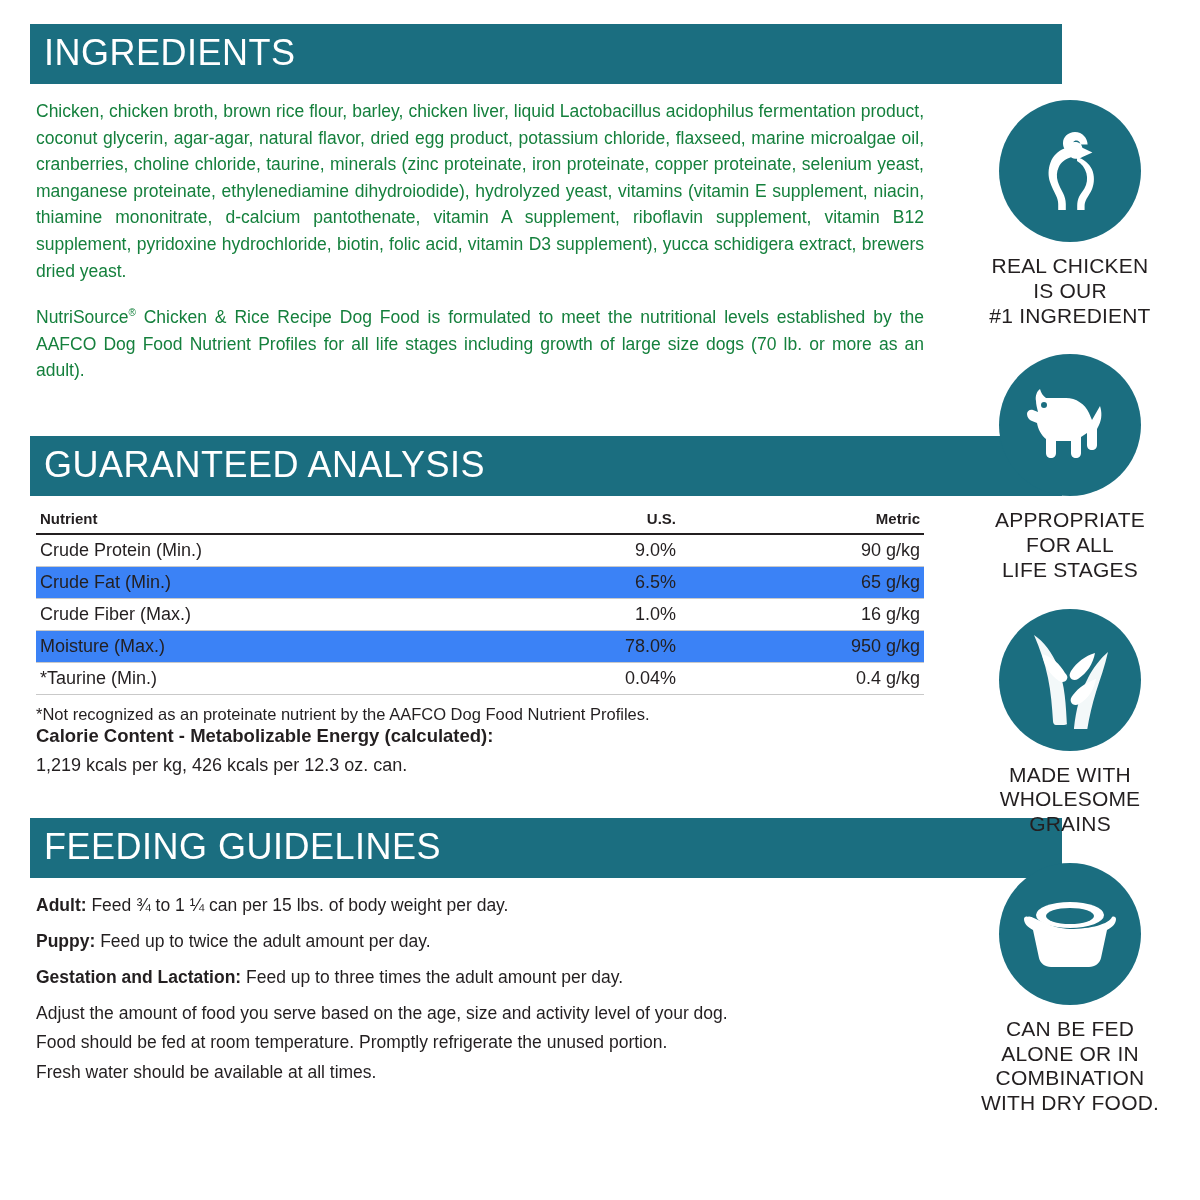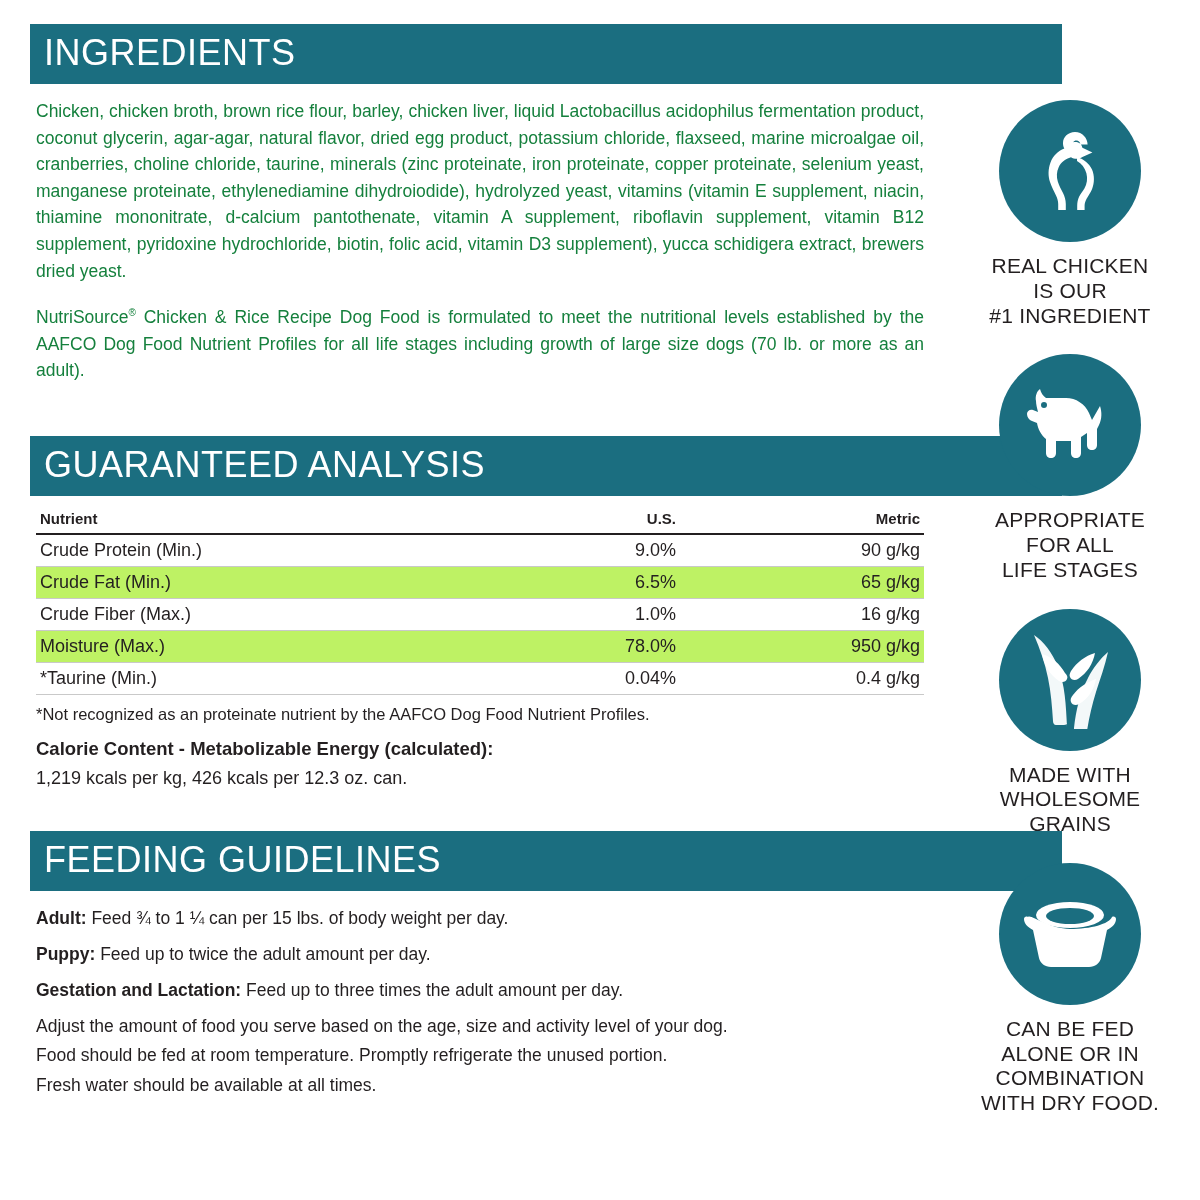--- a/index.html
+++ b/index.html
@@ -82,31 +82,31 @@
     border-bottom: 2px solid #231f20;
     text-align: left;
   }
   table.ga th.c2, table.ga td.c2 { text-align: right; width: 210px; padding-right: 30px;}
   table.ga th.c3, table.ga td.c3 { text-align: right; width: 210px; padding-right: 4px;}
   table.ga td {
     padding: 5px 4px 5px 4px;
     border-bottom: 1px solid #c9c9c9;
   }
   table.ga tr.alt td {
-    background: #bef264;
+    background: #3b82f6;
   }
   .footnote {
     font-size: 16.5px;
     margin-top: 10px;
     padding: 0 6px;
   }
   .calorie-title {
     font-weight: bold;
     font-size: 18.5px;
-    margin-top: 14px;
+    margin-top: 1px;
     padding: 0 6px;
   }
   .calorie-text {
     font-size: 18px;
     margin-top: 8px;
     padding: 0 6px;
   }
 
   
   .feed-block {

